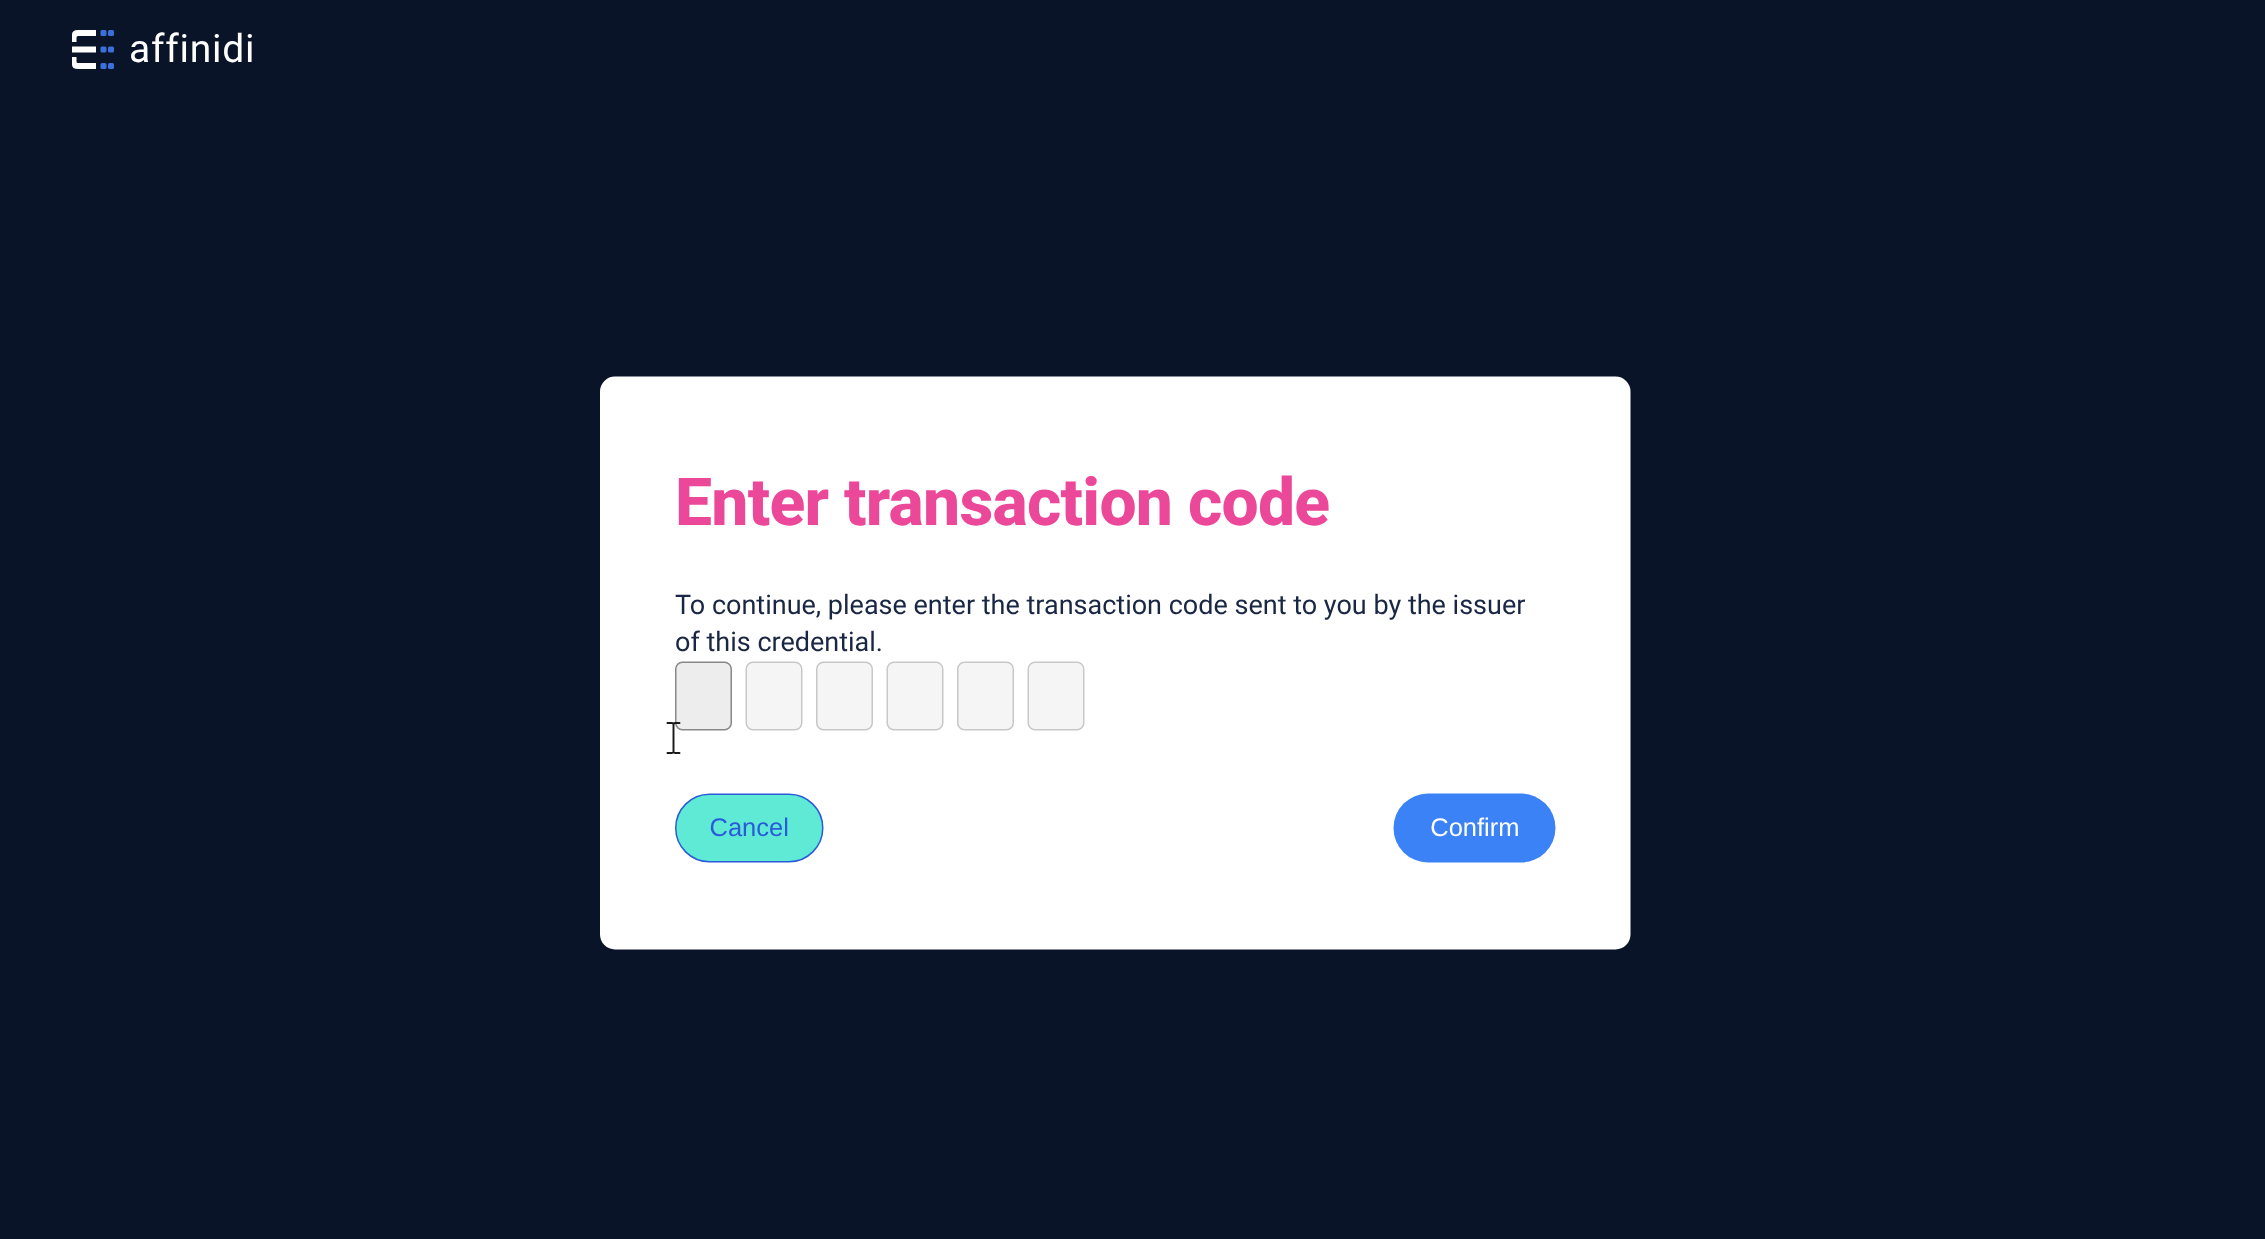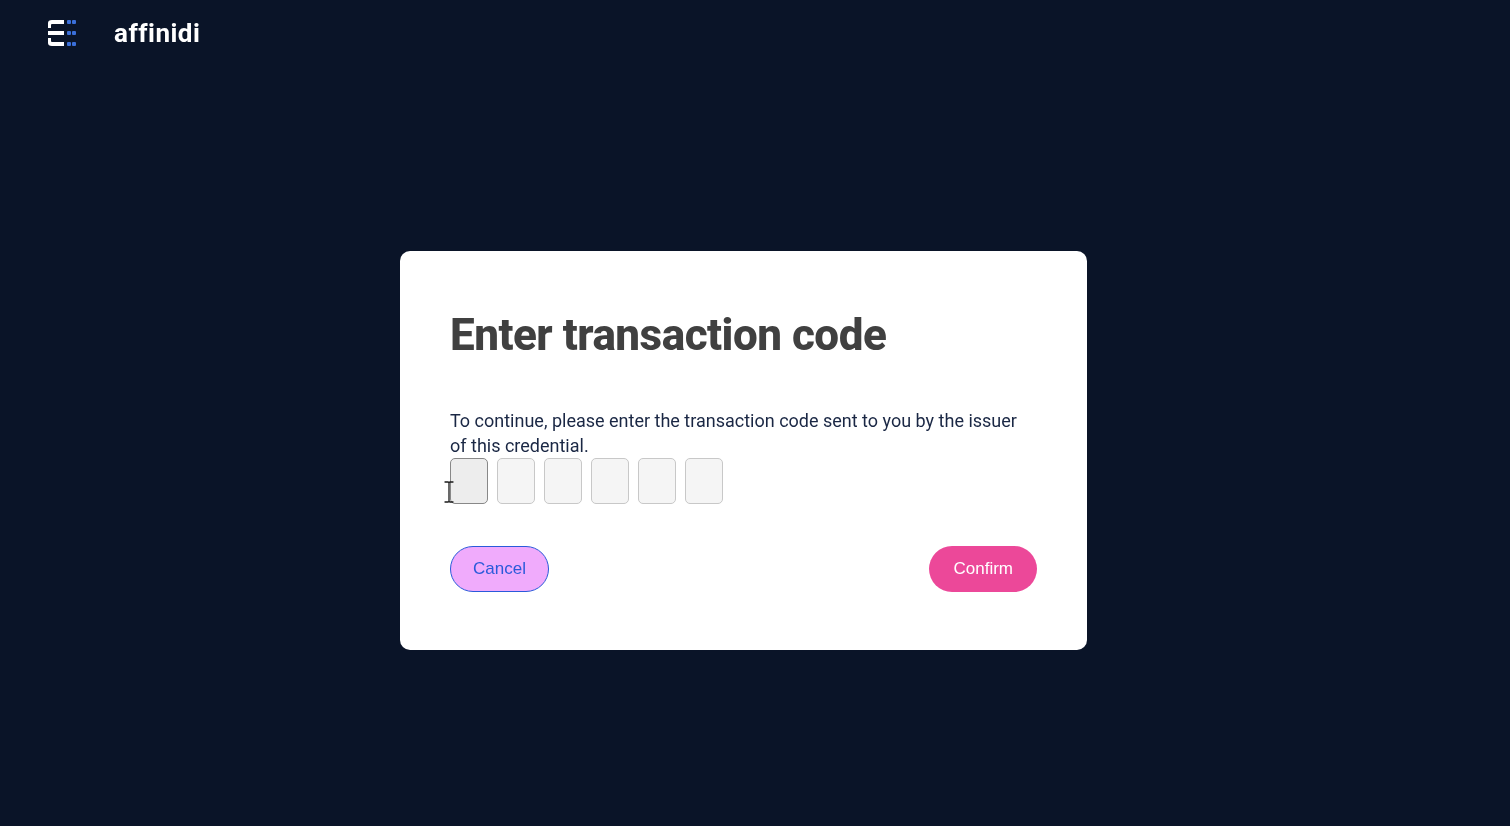--- a/index.html
+++ b/index.html
@@ -27,40 +27,39 @@
     }
 
     .logo-icon {
       width: 30px;
       height: 30px;
     }
 
     .logo-text {
       color: #ffffff;
       font-size: 26px;
-      font-weight: 700;
+      font-weight: 400;
       letter-spacing: 0.5px;
-      margin-left: 28px;
     }
 
     .modal {
       position: absolute;
       top: 251px;
       left: 400px;
       width: 687px;
       background-color: #ffffff;
       border-radius: 10px;
       padding: 58px 50px 58px 50px;
     }
 
     .modal-title {
-      color: #404040;
+      color: #ec4899;
       font-size: 44px;
       font-weight: 800;
-      margin-bottom: 47px;
+      margin-bottom: 30px;
       letter-spacing: -0.5px;
     }
 
     .modal-description {
       color: #1a2744;
       font-size: 18px;
       line-height: 1.4;
     }
 
     .code-inputs {
@@ -85,32 +84,32 @@
       background-color: #ededed;
     }
 
     .buttons {
       display: flex;
       justify-content: space-between;
       align-items: center;
     }
 
     .btn-cancel {
-      background-color: #f0abfc;
+      background-color: #5eead4;
       border: 1.5px solid #2a5ada;
       color: #2a5ada;
       font-size: 17px;
       font-weight: 500;
       padding: 12px 22px;
       border-radius: 24px;
       cursor: pointer;
     }
 
     .btn-confirm {
-      background-color: #ec4899;
+      background-color: #3b82f6;
       border: none;
       color: #ffffff;
       font-size: 17px;
       font-weight: 500;
       padding: 13px 24px;
       border-radius: 24px;
       cursor: not-allowed;
     }
 
     .cursor-caret {

